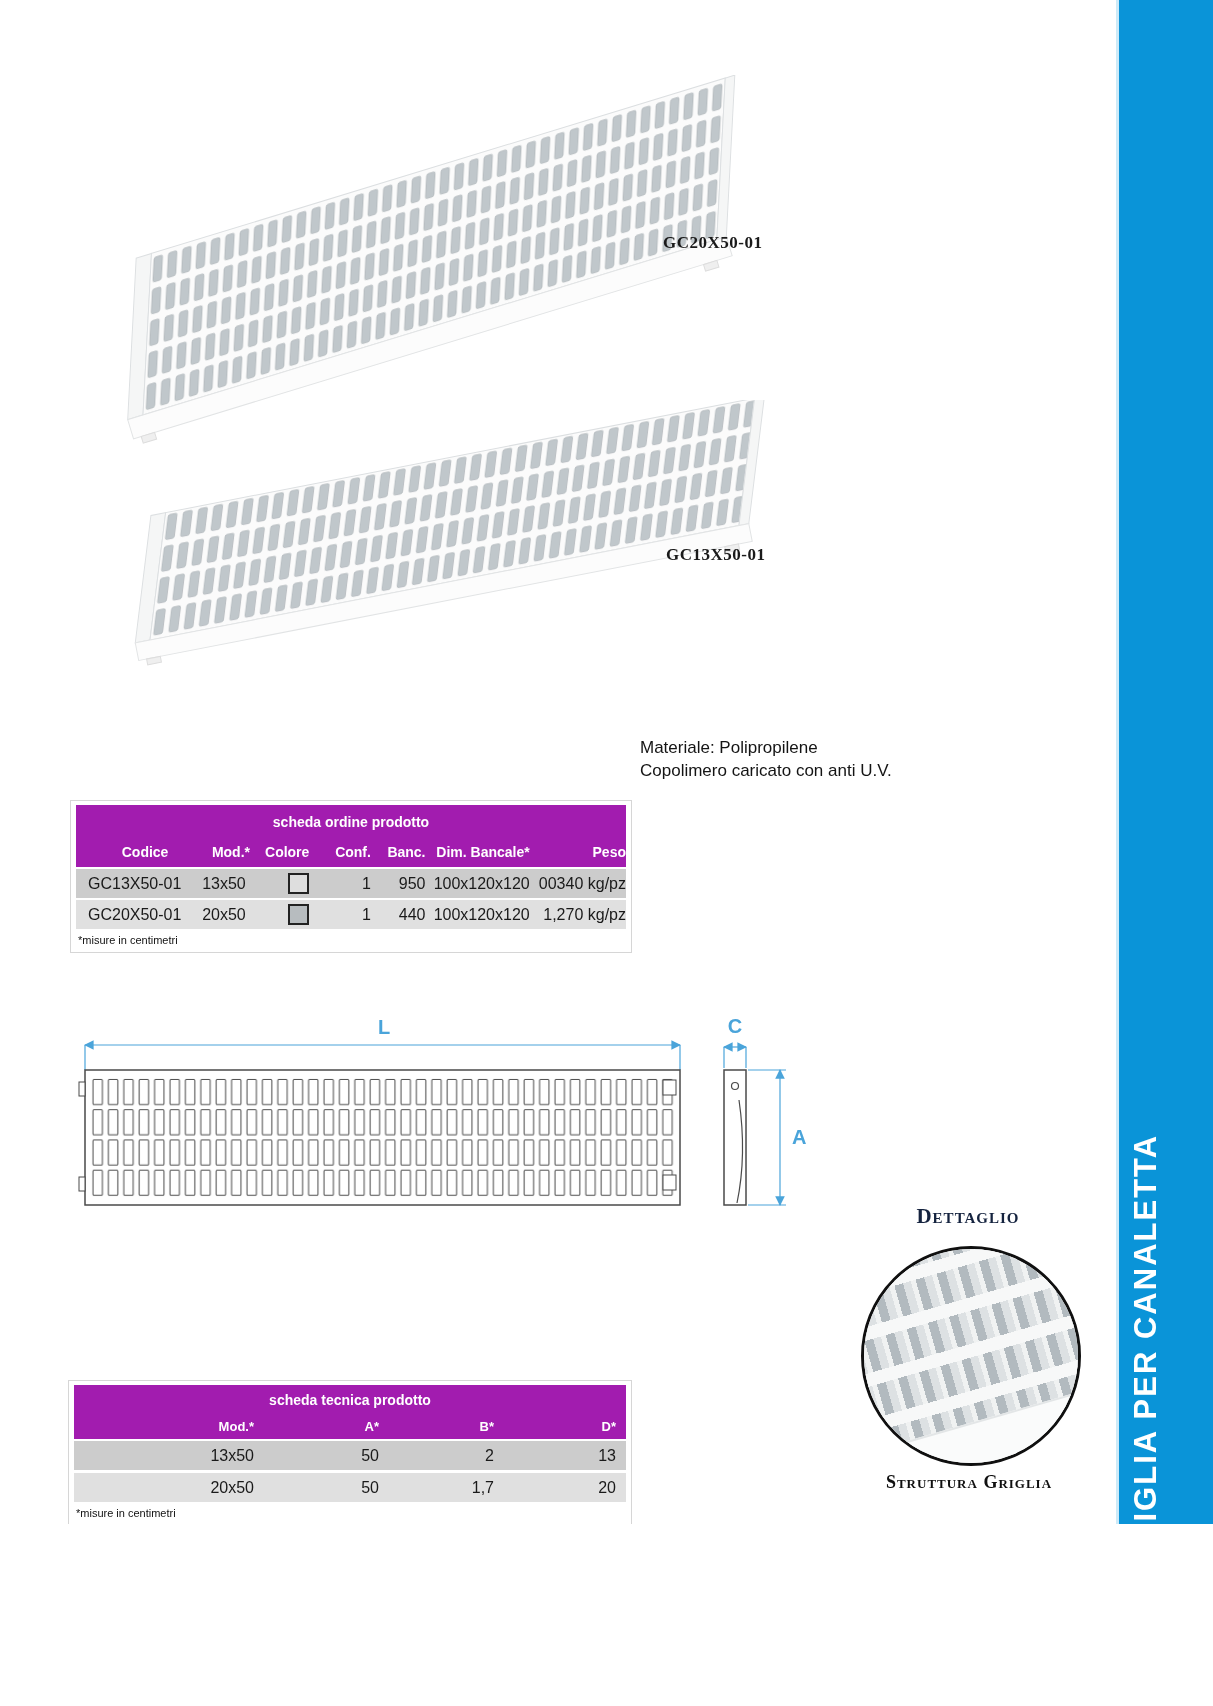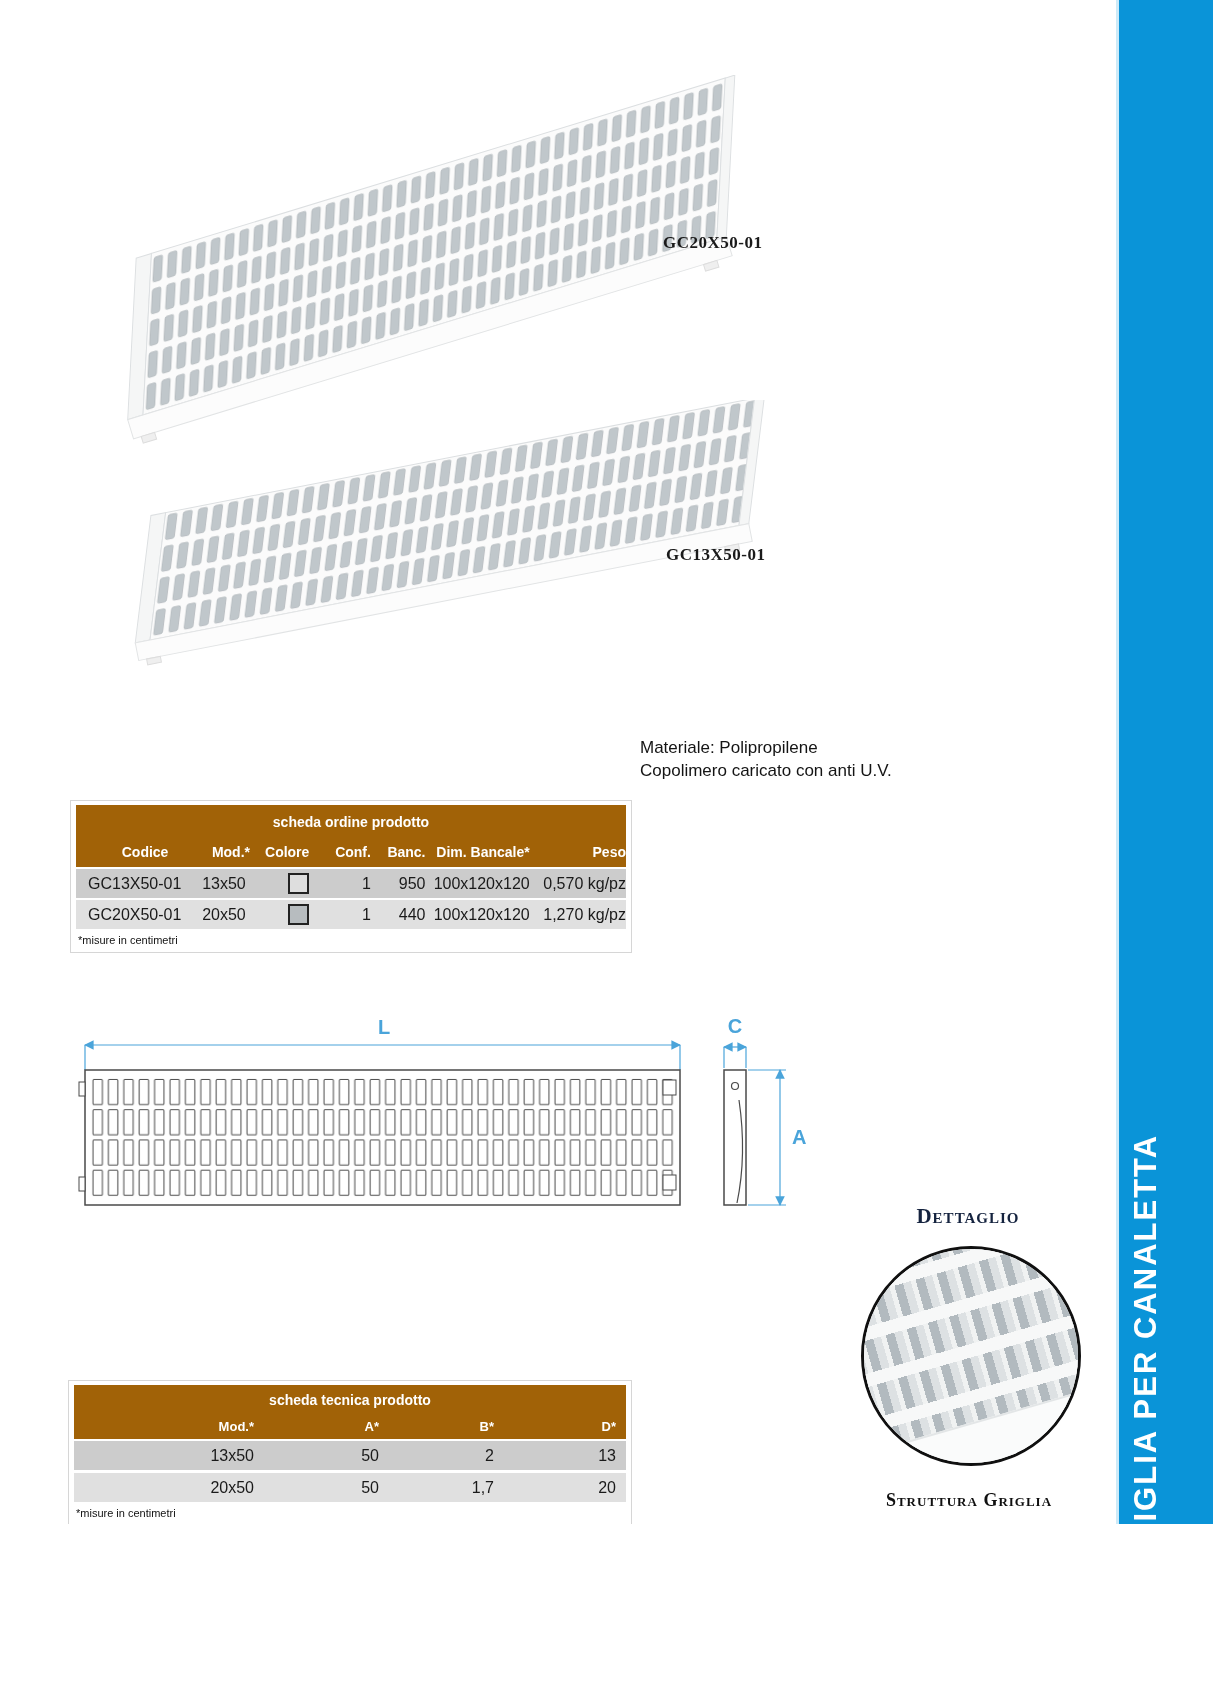--- a/index.html
+++ b/index.html
@@ -23,21 +23,21 @@
   .label-gc20{left:663px;top:233px;}
   .label-gc13{left:666px;top:545px;}
 
   
   .material{position:absolute;left:640px;top:736px;font-size:17px;line-height:23px;color:#141414;}
 
   
   .tbl-box{position:absolute;background:#fff;border:1px solid #d6d6d6;padding:4px 5px;}
   .order-box{left:70px;top:800px;width:550px;}
   .tech-box{left:68px;top:1380px;width:552px;}
-  .tbl-green{background:#a16207;color:#fff;}
+  .tbl-green{background:#a21caf;color:#fff;}
   .tbl-title{text-align:center;font-size:14px;font-weight:bold;line-height:34px;height:34px;}
   .hdr-row{display:flex;height:26px;align-items:center;font-size:14px;font-weight:bold;padding-bottom:2px;}
   .data-row{display:flex;height:29px;align-items:center;font-size:16px;color:#1a1a1a;margin-top:2px;}
   .row-a{background:#cccccc;}
   .row-b{background:#e0e0e0;}
   .cell{text-align:right;}
   .c-codice{width:115px;text-align:left;padding-left:12px;}
   .c-mod{width:58px;text-align:left;}
   .c-colore{width:50px;}
   .c-conf{width:62px;}
@@ -62,21 +62,21 @@
         border:3px solid #101010;overflow:hidden;background:#fdfdfd;}
   .detail-photo{position:absolute;left:-50px;top:-40px;right:-50px;bottom:30px;
         transform:rotate(-16deg);
         background-image:
           repeating-linear-gradient(0deg, rgba(255,255,255,0) 0 32px, #f7f8f8 32px 45px),
           repeating-linear-gradient(90deg, #f0f2f2 0 5px, #b2babf 5px 14px, #dde1e3 14px 22px);}
   .detail-photo-base{position:absolute;left:-40px;bottom:-18px;width:300px;height:56px;
         transform:rotate(-16deg);background:#fafbfb;border-top:2px solid #e3e6e7;}
   .detail-caption{position:absolute;left:843px;top:1472px;width:252px;text-align:center;
         font-family:"Liberation Serif",serif;font-variant:small-caps;font-weight:bold;
-        font-size:18px;letter-spacing:1px;color:#101010;margin-top:18px;}
+        font-size:18px;letter-spacing:1px;color:#101010;}
 
   
   .logo{position:absolute;left:872px;top:1592px;width:238px;height:70px;}
   .logo-tri{position:absolute;left:0;top:2px;width:70px;height:58px;background:#2b4a9e;
         clip-path:polygon(0 0,100% 6%,26% 100%);}
   .logo-hole{position:absolute;left:22px;top:18px;width:22px;height:18px;border-radius:50%;background:#fff;}
   .logo-tri-green{position:absolute;left:4px;top:38px;width:40px;height:24px;background:#8cc63e;
         clip-path:polygon(0 100%,100% 0,100% 100%);}
   .logo-word{position:absolute;left:52px;top:2px;font-weight:bold;font-size:44px;line-height:48px;
         color:#8cc63e;transform:skewX(-10deg);letter-spacing:-1px;
@@ -148,21 +148,21 @@
         <div class="cell c-peso">Peso</div>
       </div>
     </div>
     <div class="data-row row-a">
       <div class="cell c-codice">GC13X50-01</div>
       <div class="cell c-mod">13x50</div>
       <div class="cell c-colore"><span class="swatch" style="background-color: rgb(222, 222, 222);"></span></div>
       <div class="cell c-conf">1</div>
       <div class="cell c-banc">950</div>
       <div class="cell c-dim">100x120x120</div>
-      <div class="cell c-peso">0,570 kg/pz</div>
+      <div class="cell c-peso">00340 kg/pz</div>
     </div>
     <div class="data-row row-b">
       <div class="cell c-codice">GC20X50-01</div>
       <div class="cell c-mod">20x50</div>
       <div class="cell c-colore"><span class="swatch" style="background-color: rgb(183, 188, 191);"></span></div>
       <div class="cell c-conf">1</div>
       <div class="cell c-banc">440</div>
       <div class="cell c-dim">100x120x120</div>
       <div class="cell c-peso">1,270 kg/pz</div>
     </div>

